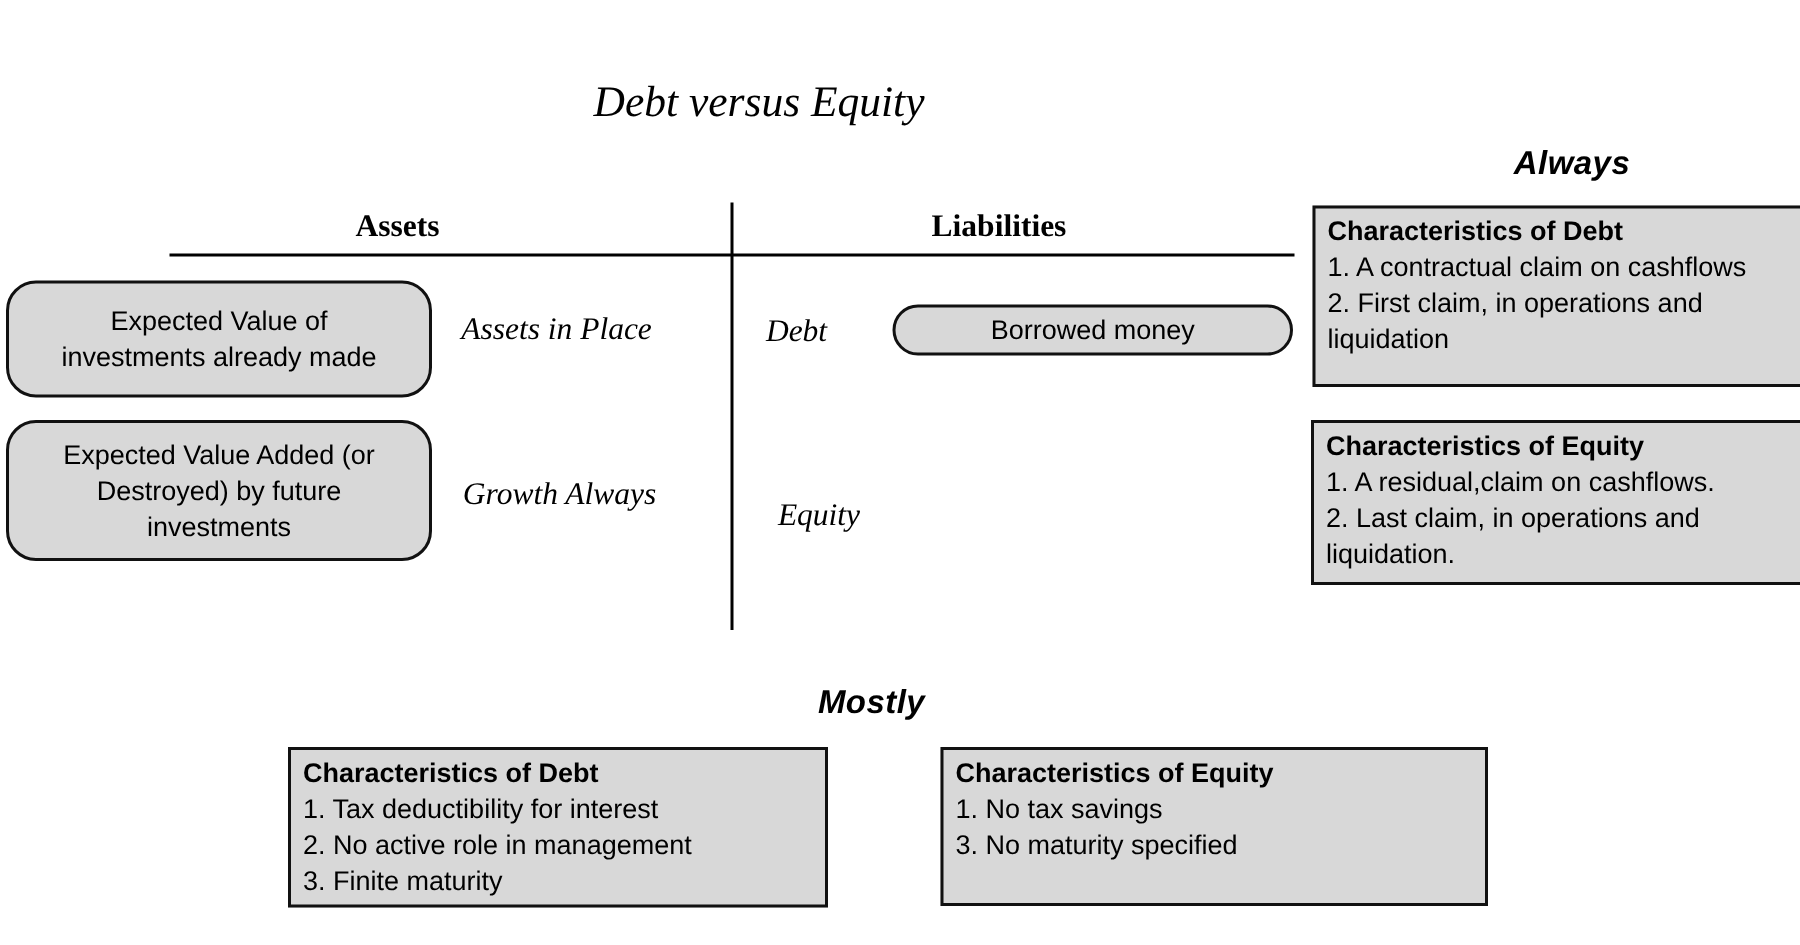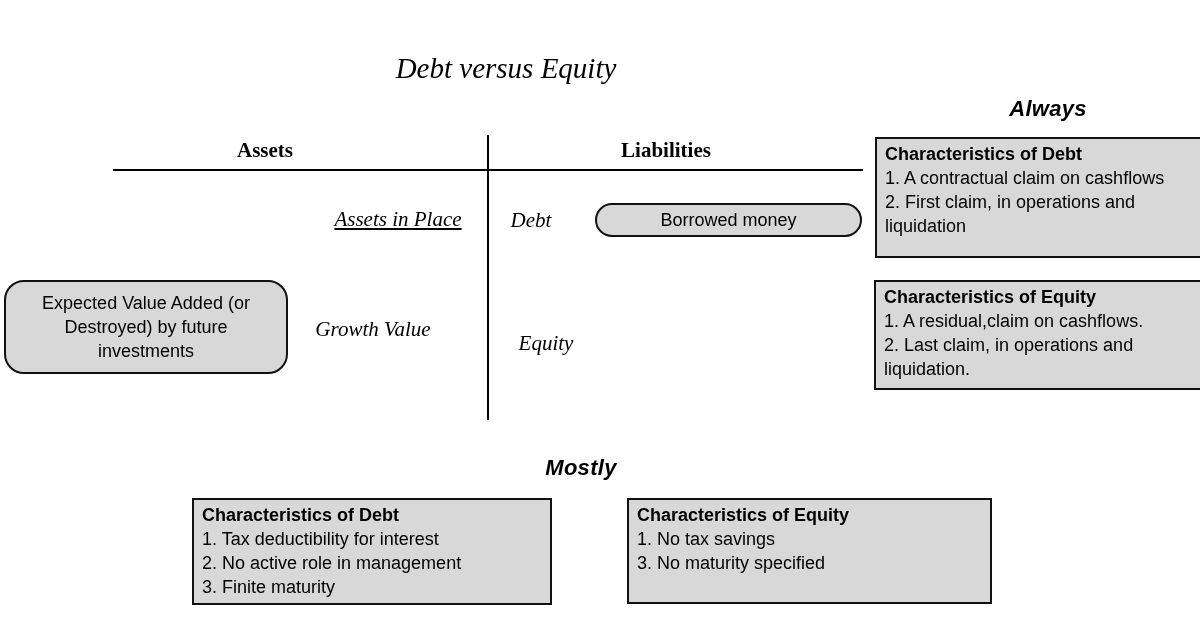--- a/index.html
+++ b/index.html
@@ -74,26 +74,29 @@
 
   <div class="abs center-x section-label" style="left:1048px; top:96px;">Always</div>
   <div class="abs center-x section-label" style="left:581px; top:455px;">Mostly</div>
 
   <div class="abs h-line"></div>
   <div class="abs v-line"></div>
 
   <div class="abs center-x serif col-header" style="left:265px;">Assets</div>
   <div class="abs center-x serif col-header" style="left:666px;">Liabilities</div>
 
-  <div class="abs center-x serif row-label" style="left:398px; top:207px;text-decoration:underline;">Assets in Place</div>
+  <div class="abs rounded-box" style="left:4px; top:187px; width:284px; height:78px;">
+    <span class="inner">Expected Value of investments already made</span>
+  </div>
+  <div class="abs center-x serif row-label" style="left:371px; top:207px;">Assets in Place</div>
 
   <div class="abs rounded-box" style="left:4px; top:280px; width:284px; height:94px;text-align:center;">
     <span class="inner">Expected Value Added (or Destroyed) by future investments</span>
   </div>
-  <div class="abs center-x serif row-label" style="left:373px; top:317px;">Growth Value</div>
+  <div class="abs center-x serif row-label" style="left:373px; top:317px;">Growth Always</div>
 
   <div class="abs center-x serif row-label" style="left:531px; top:208px;">Debt</div>
   <div class="abs rounded-box pill" style="left:595px; top:203px; width:267px; height:34px;">
     <span>Borrowed money</span>
   </div>
 
   <div class="abs center-x serif row-label" style="left:546px; top:331px;">Equity</div>
 
   <div class="abs char-box" style="left:875px; top:137px; width:346px; height:121px;">
     <div class="char-title">Characteristics of Debt</div>

